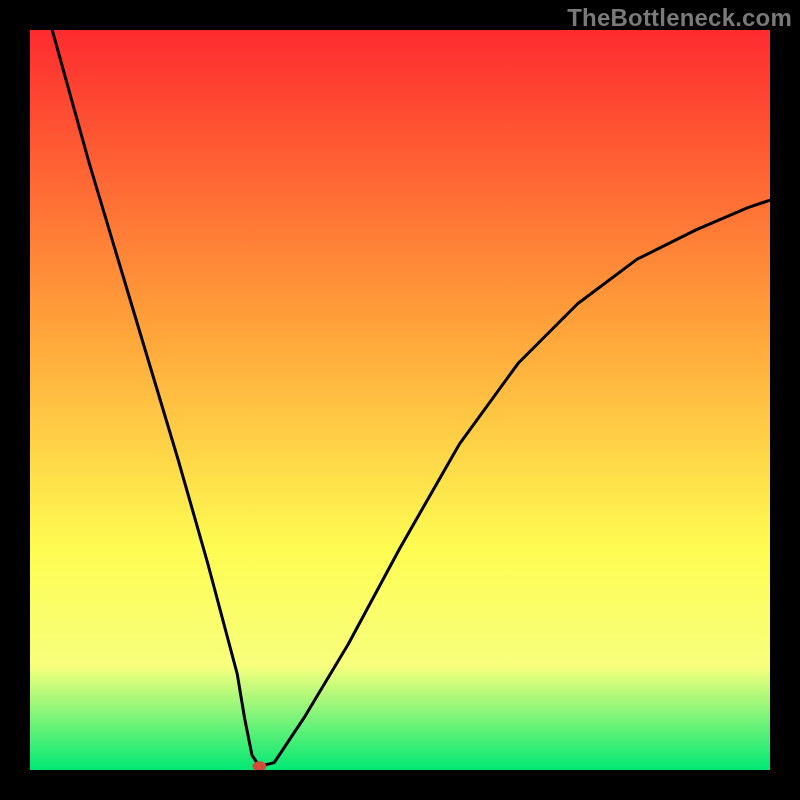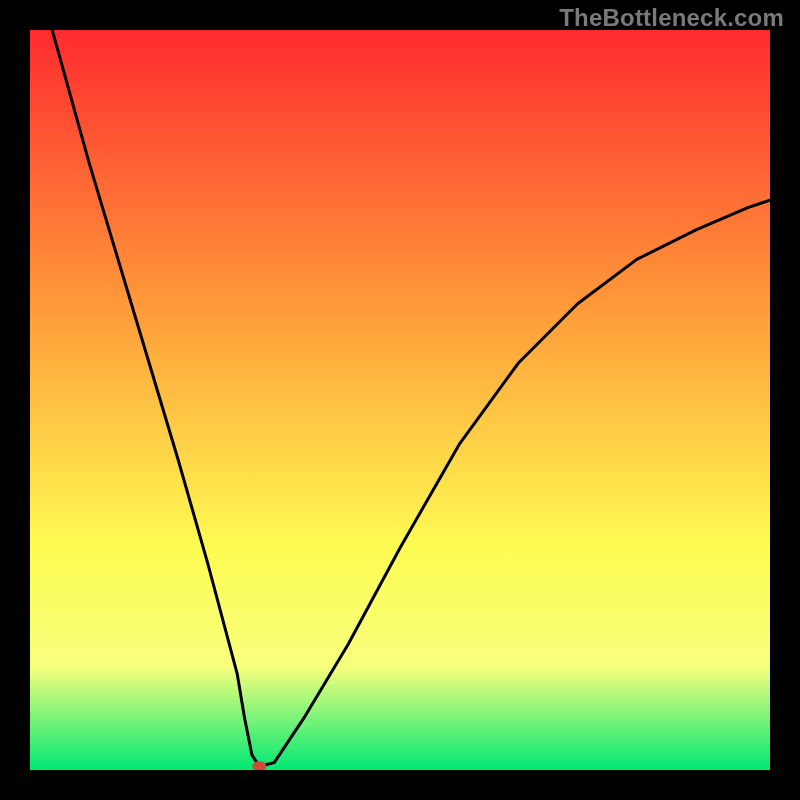--- a/index.html
+++ b/index.html
@@ -1,20 +1,20 @@
 <!DOCTYPE html>
 <html><head>
 <meta charset="utf-8">
 <style>
   * { margin: 0; padding: 0; box-sizing: border-box; }
   html, body { width: 800px; height: 800px; background: #000; overflow: hidden; }
   .stage { position: relative; width: 800px; height: 800px; background: #000; }
   .watermark {
     position: absolute;
-    right: 16px;
+    right: 8px;
     top: 4px;
     color: #7a7a7a;
     font-family: Arial, Helvetica, sans-serif;
     font-size: 24px;
     font-weight: 600;
     letter-spacing: 0.2px;
     user-select: none;
   }
   .plot-wrap { position: absolute; left: 30px; top: 30px; width: 740px; height: 740px; }
   svg { display: block; }

